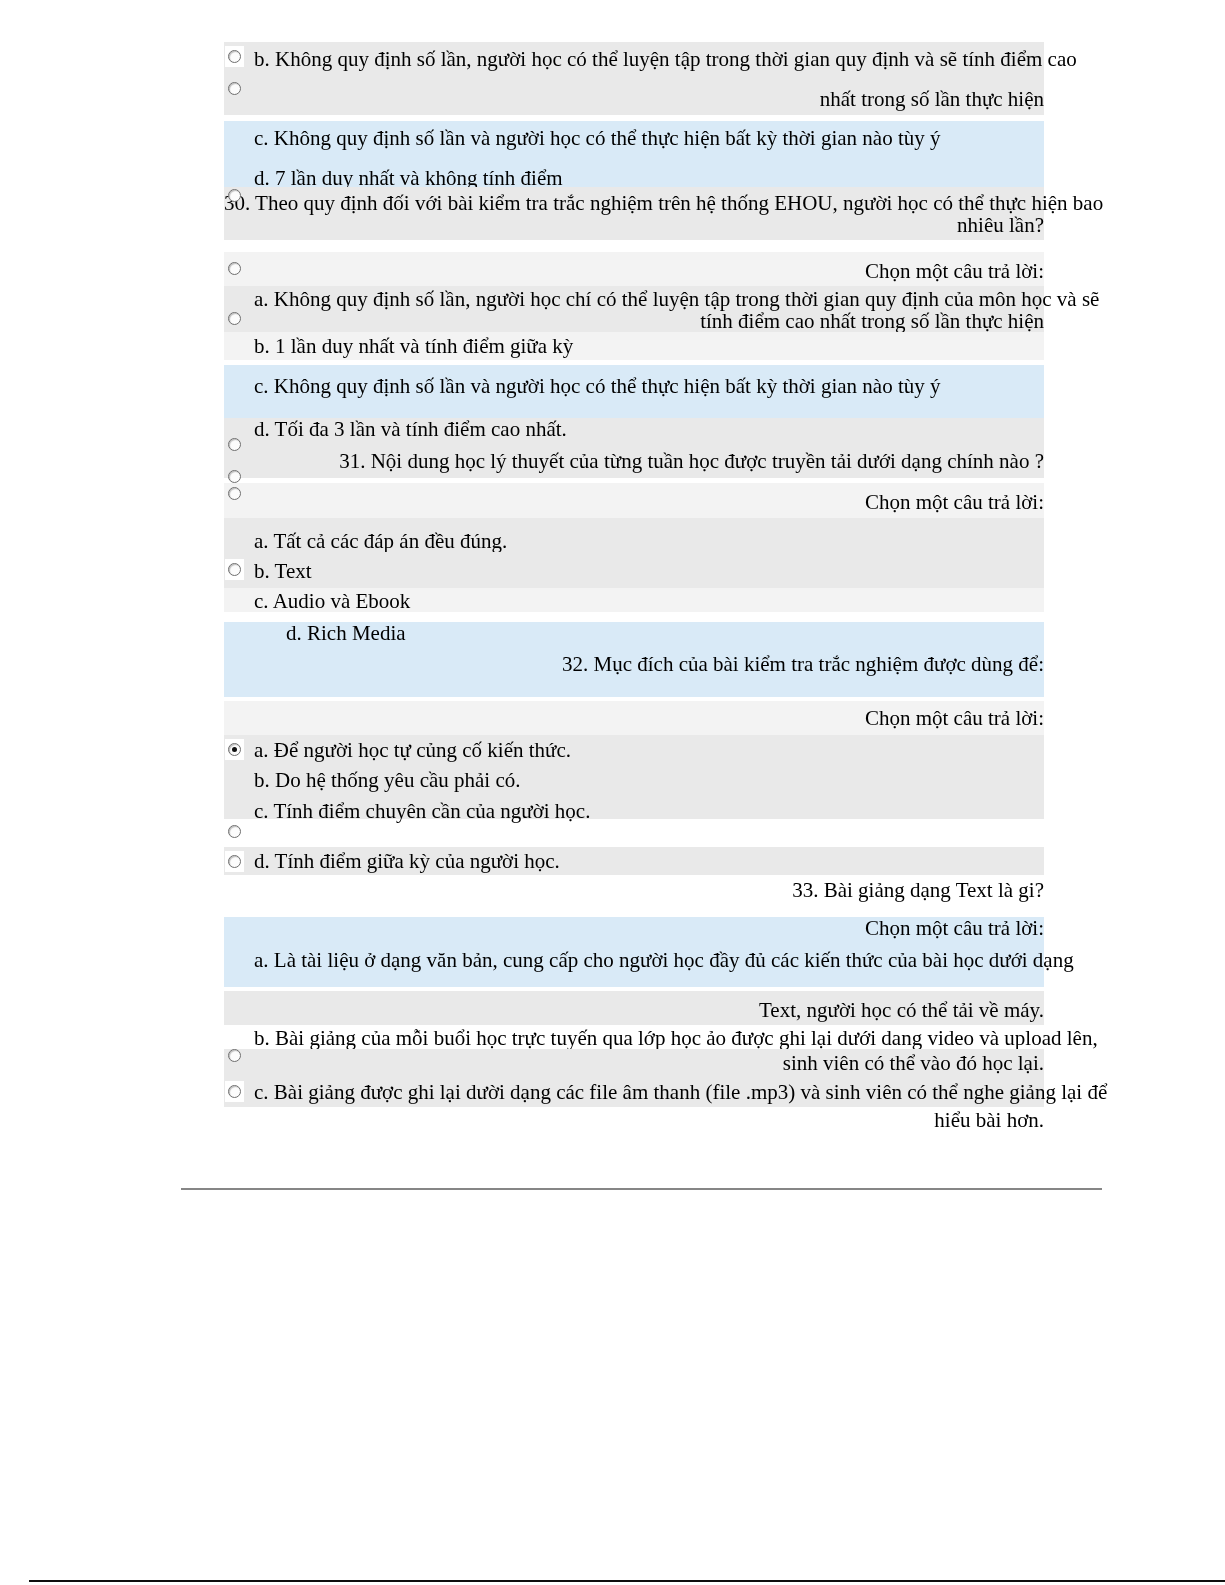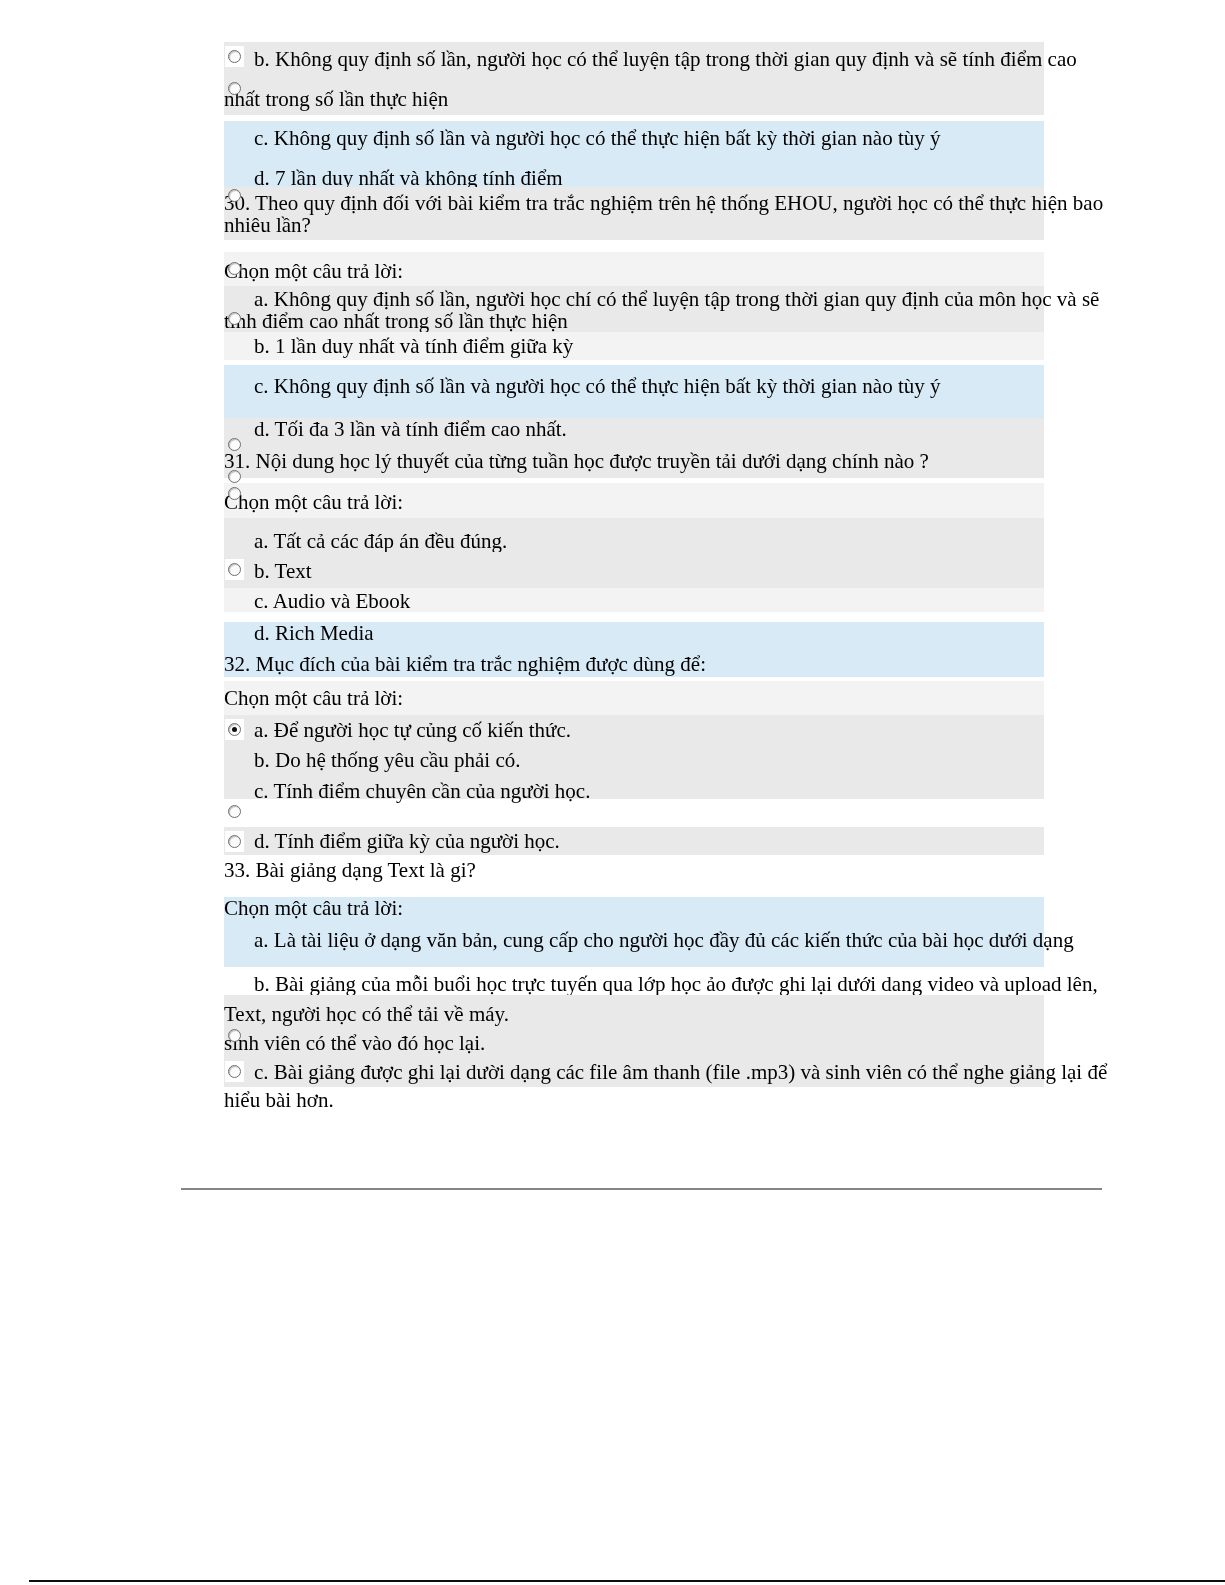--- a/index.html
+++ b/index.html
@@ -14,21 +14,21 @@
     margin-left:29px;
   }
   .content{position:absolute;left:195px;top:42px;width:820px;}
   .row{position:relative;box-sizing:border-box;}
   .bg-gray{background:var(--band-gray,#e9e9e9);}
   .bg-light{background:var(--band-light,#f3f3f3);}
   .bg-blue{background:var(--band-blue,#d9eaf7);}
   .bg-white{background:transparent;}
   .line{line-height:22px;white-space:nowrap;}
   .ind1{padding-left:30px;}
-  .ind0{padding-left:0;}
+  .ind0{padding-left:0;text-align:right;}
   .radio{position:absolute;left:1px;width:19px;height:21px;z-index:2;cursor:pointer;}
   .radio.boxed{background:#fff;}
   .radio::before{
     content:"";position:absolute;left:3px;top:4px;width:11px;height:11px;
     border:1px solid #6f6f6f;border-radius:50%;background:#fcfcfc;
     box-shadow:inset 1px 1px 1px rgba(0,0,0,0.25);
   }
   .radio.selected::after{
     content:"";position:absolute;left:7px;top:8px;width:5px;height:5px;
     background:#101010;border-radius:50%;
@@ -89,21 +89,21 @@
       <div class="row bg-gray" style="height: 34px; padding-top: 12px;">
         <div class="line ind1">a. Tất cả các đáp án đều đúng.</div>
       </div>
       <div class="row bg-gray" style="height: 36px; padding-top: 8px;">
         <span class="radio boxed" style="top: 7px;"></span>
         <div class="line ind1">b. Text</div>
       </div>
       <div class="row bg-light" style="height: 24px; padding-top: 2px; margin-bottom: 3px;">
         <div class="line ind1">c. Audio và Ebook</div>
       </div>
-      <div class="row bg-blue" style="height: 55px; padding-top: 0px; margin-bottom: 4px;">
+      <div class="row bg-blue" style="height: 75px; padding-top: 0px; margin-bottom: 4px; padding-left: 32px;">
         <div class="line ind1" style="margin-top: 10px;">d. Rich Media</div>
         <div class="line ind0" style="margin-top: 9px;">32. Mục đích của bài kiểm tra trắc nghiệm được dùng để:</div>
       </div>
       <div class="row bg-light" style="height: 34px; padding-top: 6px;">
         <div class="line ind0">Chọn một câu trả lời:</div>
       </div>
       <div class="row bg-gray" style="height: 84px; padding-top: 4px;">
         <span class="radio selected boxed" style="top: 4px;"></span>
         <div class="line ind1">a. Để người học tự củng cố kiến thức.</div>
         <div class="line ind1" style="margin-top: 8px;">b. Do hệ thống yêu cầu phải có.</div>
@@ -116,25 +116,25 @@
         <span class="radio boxed" style="top: 4px;"></span>
         <div class="line ind1">d. Tính điểm giữa kỳ của người học.</div>
       </div>
       <div class="row bg-white" style="height: 30px; padding-top: 4px;">
         <div class="line ind0">33. Bài giảng dạng Text là gi?</div>
       </div>
       <div class="row bg-blue" style="height: 70px; padding-top: 0px; margin-bottom: 4px;">
         <div class="line ind0" style="margin-top: 12px;">Chọn một câu trả lời:</div>
         <div class="line ind1" style="margin-top: 10px;">a. Là tài liệu ở dạng văn bản, cung cấp cho người học đầy đủ các kiến thức của bài học dưới dạng</div>
       </div>
+      <div class="row bg-gray" style="height: 34px; padding-top: 8px;">
+        <div class="line ind0">Text, người học có thể tải về máy.</div>
+      </div>
       <div class="row bg-white" style="height: 24px; padding-top: 2px;">
         <div class="line ind1">b. Bài giảng của mỗi buổi học trực tuyến qua lớp học ảo được ghi lại dưới dang video và upload lên,</div>
-      </div>
-      <div class="row bg-gray" style="height: 34px; padding-top: 8px;">
-        <div class="line ind0">Text, người học có thể tải về máy.</div>
       </div>
       <div class="row bg-gray" style="height: 28px; padding-top: 3px;">
         <span class="radio" style="top: -4px;"></span>
         <div class="line ind0">sinh viên có thể vào đó học lại.</div>
       </div>
       <div class="row bg-gray" style="height: 30px; padding-top: 4px;">
         <span class="radio boxed" style="top: 4px;"></span>
         <div class="line ind1">c. Bài giảng được ghi lại dười dạng các file âm thanh (file .mp3) và sinh viên có thể nghe giảng lại để</div>
       </div>
       <div class="row bg-white" style="height: 28px; padding-top: 2px;">

